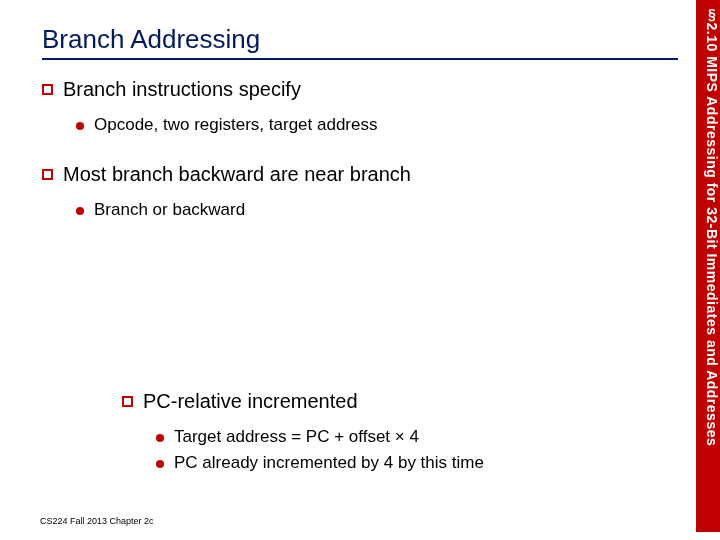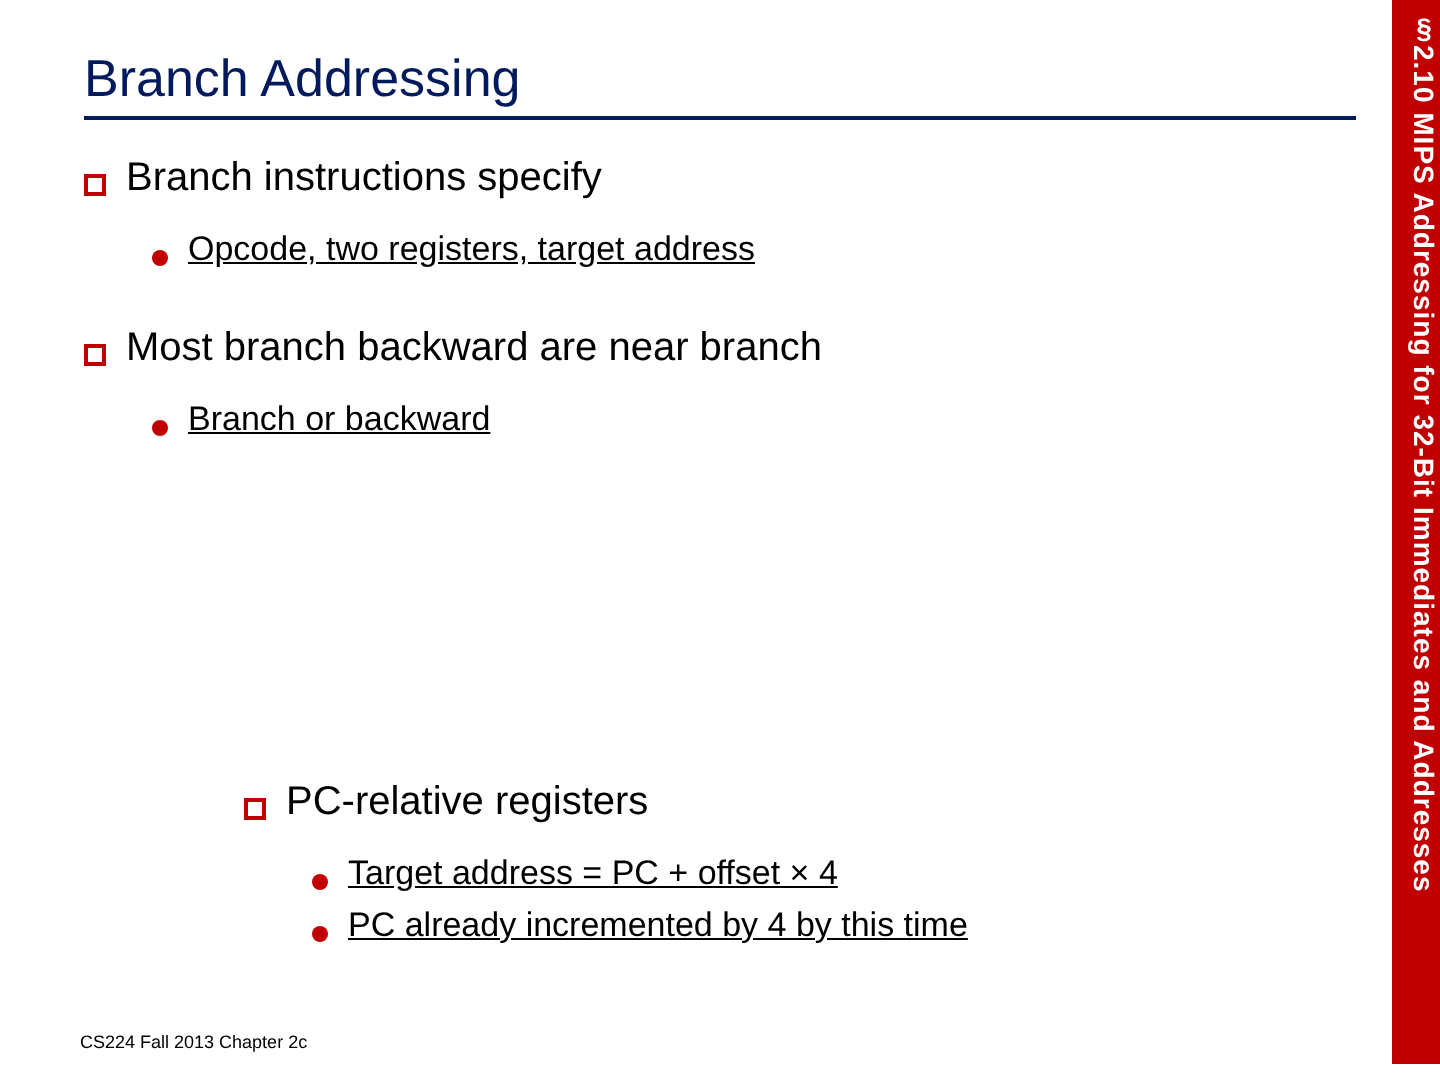--- a/index.html
+++ b/index.html
@@ -48,21 +48,21 @@
       background: #001a5c;
     }
     .content {
       position: absolute;
       left: 42px;
       top: 78px;
       width: 630px;
     }
     .bullet-row {
       display: flex;
-      align-items: center;
+      align-items: flex-start;
       margin-bottom: 6px;
     }
     .square-bullet {
       width: 11px;
       height: 11px;
       border: 2px solid #c00000;
       flex-shrink: 0;
       margin-top: 6px;
       margin-right: 10px;
     }
@@ -75,21 +75,20 @@
       margin-top: 7px;
       margin-right: 10px;
     }
     .level1-text {
       font-size: 20px;
       color: black;
     }
     .level2-text {
       font-size: 17px;
       color: black;
-      text-decoration: underline;
     }
     .level2 {
       margin-left: 34px;
     }
     .level3 {
       margin-left: 80px;
     }
     .level4 {
       margin-left: 114px;
     }
@@ -139,21 +138,21 @@
   <div class="spacer-sm"></div>
   <div class="bullet-row level2">
     <span class="round-bullet"></span>
     <span class="level2-text">Branch or backward</span>
   </div>
 
   <div class="spacer-lg"></div>
 
   <div class="bullet-row level3">
     <span class="square-bullet"></span>
-    <span class="level1-text">PC-relative registers</span>
+    <span class="level1-text">PC-relative incremented</span>
   </div>
   <div class="spacer-sm"></div>
   <div class="bullet-row level4">
     <span class="round-bullet"></span>
     <span class="level2-text">Target address = PC + offset × 4</span>
   </div>
   <div class="bullet-row level4">
     <span class="round-bullet"></span>
     <span class="level2-text">PC already incremented by 4 by this time</span>
   </div>

